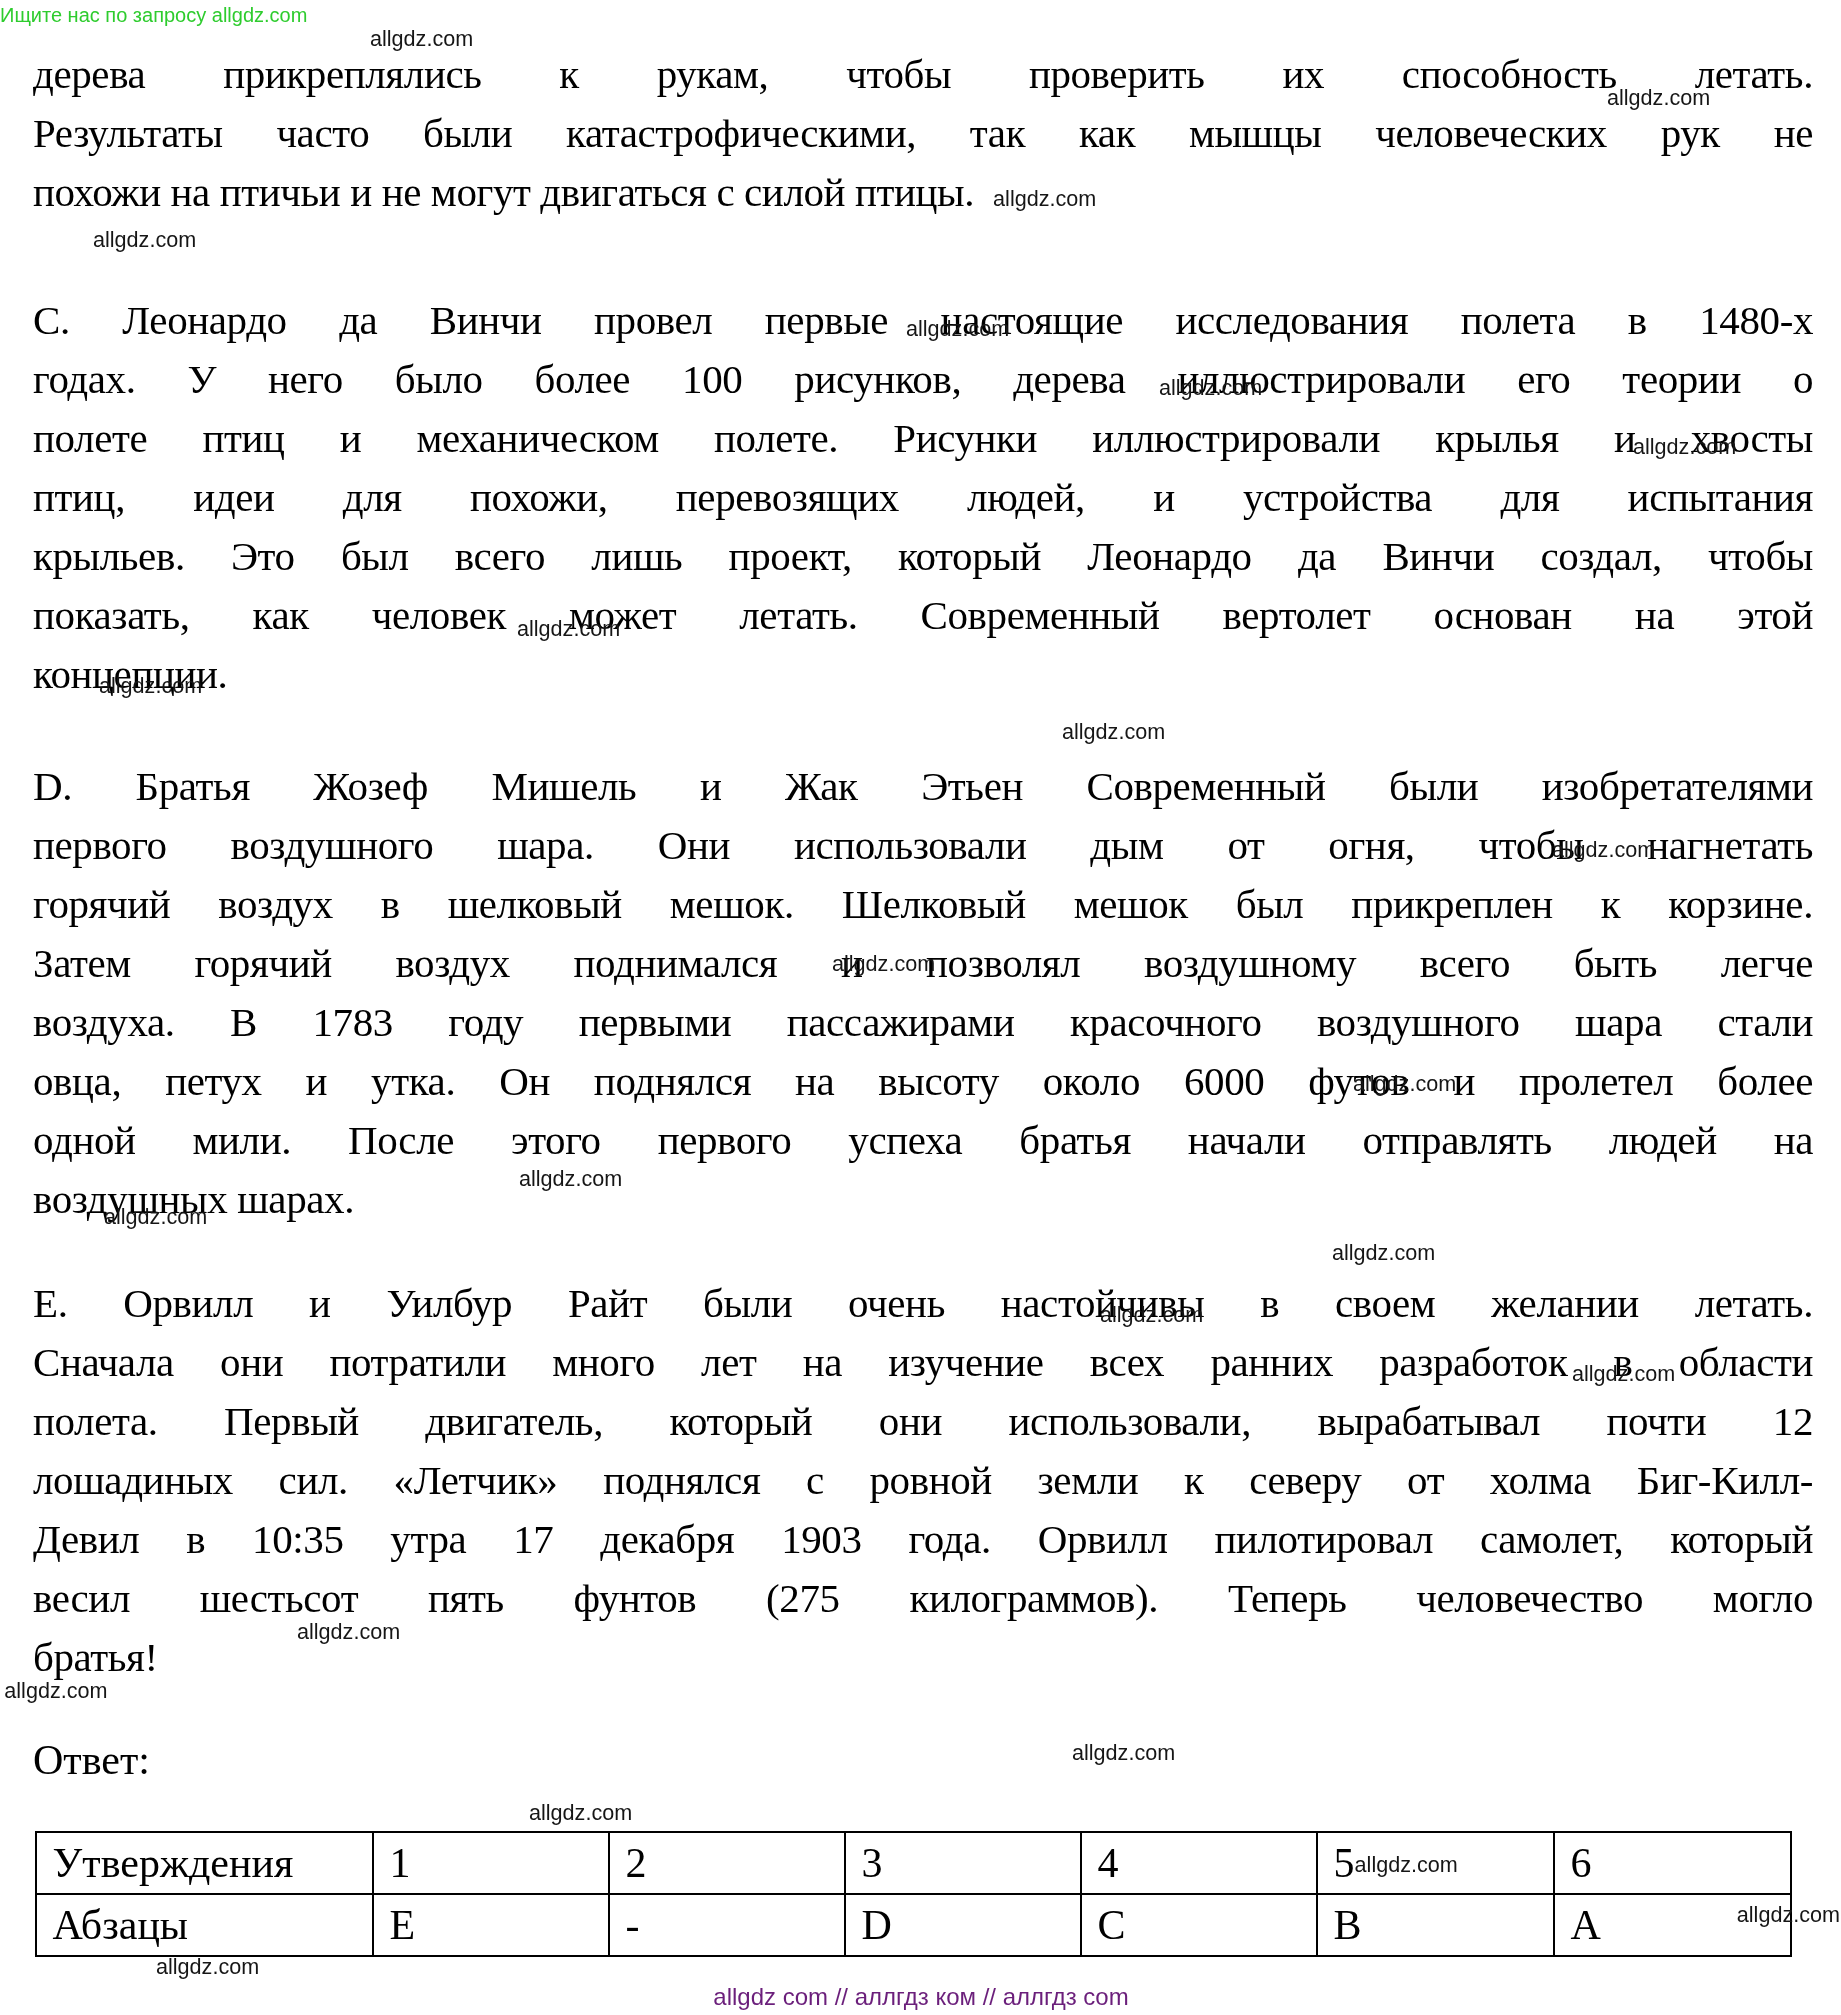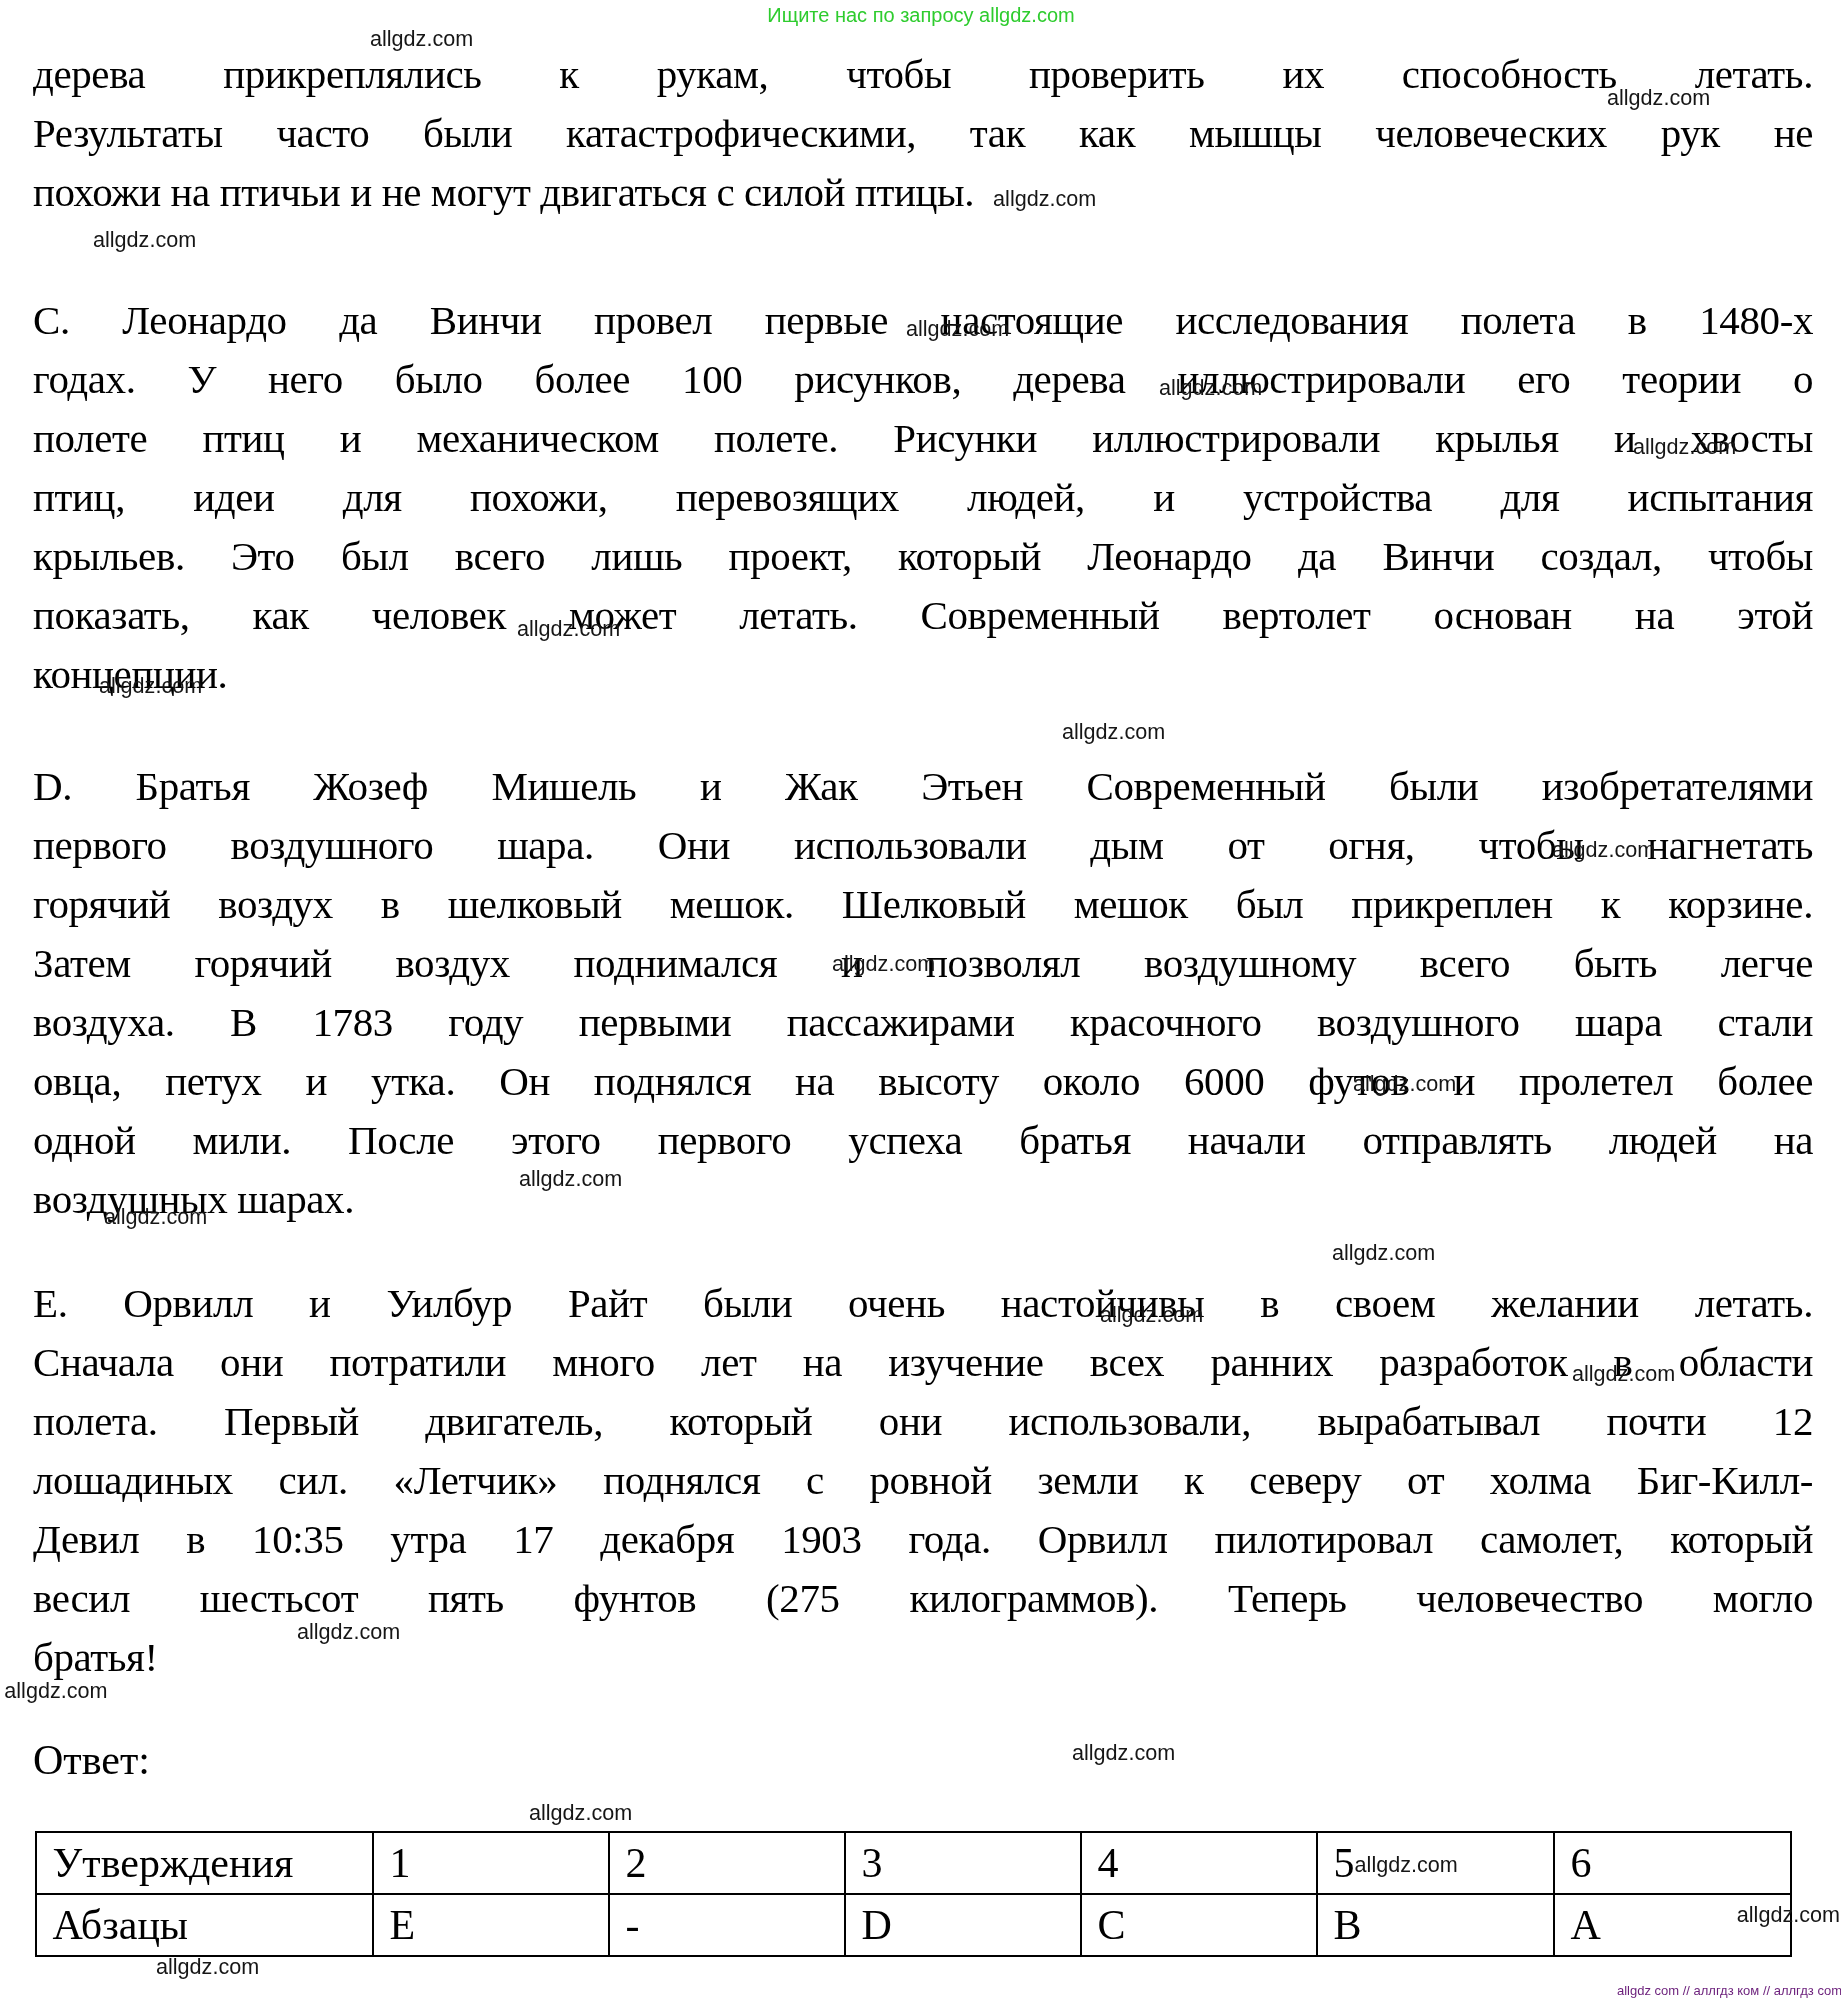--- a/index.html
+++ b/index.html
@@ -8,21 +8,21 @@
     width:1842px;
     height:2016px;
     background:#ffffff;
     overflow:hidden;
     font-family:"Liberation Serif","DejaVu Serif",serif;
     color:#000;
   }
   .promo{
     position:absolute;
     top:4.3px;left:0;width:100%;
-    text-align:center;
+    text-align:left;
     font-family:"Liberation Sans","DejaVu Sans",sans-serif;
     font-size:20px;
     white-space:nowrap;
   }
   .para{
     position:absolute;
     left:33px;
     width:1780px;
     font-size:41px;
     line-height:59px;
@@ -70,23 +70,23 @@
     overflow:visible;
     position:relative;
   }
   #answers-table .cell-wm{position:relative;top:-5.2px;}
   #answers-table .corner-wm{
     position:absolute;right:-50px;top:7px;white-space:nowrap;background:transparent;
   }
   .footer{
     position:absolute;
     top:1983px;left:0;width:100%;
-    text-align:right;
+    text-align:center;
     font-family:"Liberation Sans","DejaVu Sans",sans-serif;
-    font-size:13px;
+    font-size:24px;
     white-space:nowrap;
   }
 </style>
 </head>
 <body>
 
 <div id="page">
 
   <div class="promo" style="color: rgb(46, 204, 46);">Ищите нас по запросу allgdz.com</div>
 

